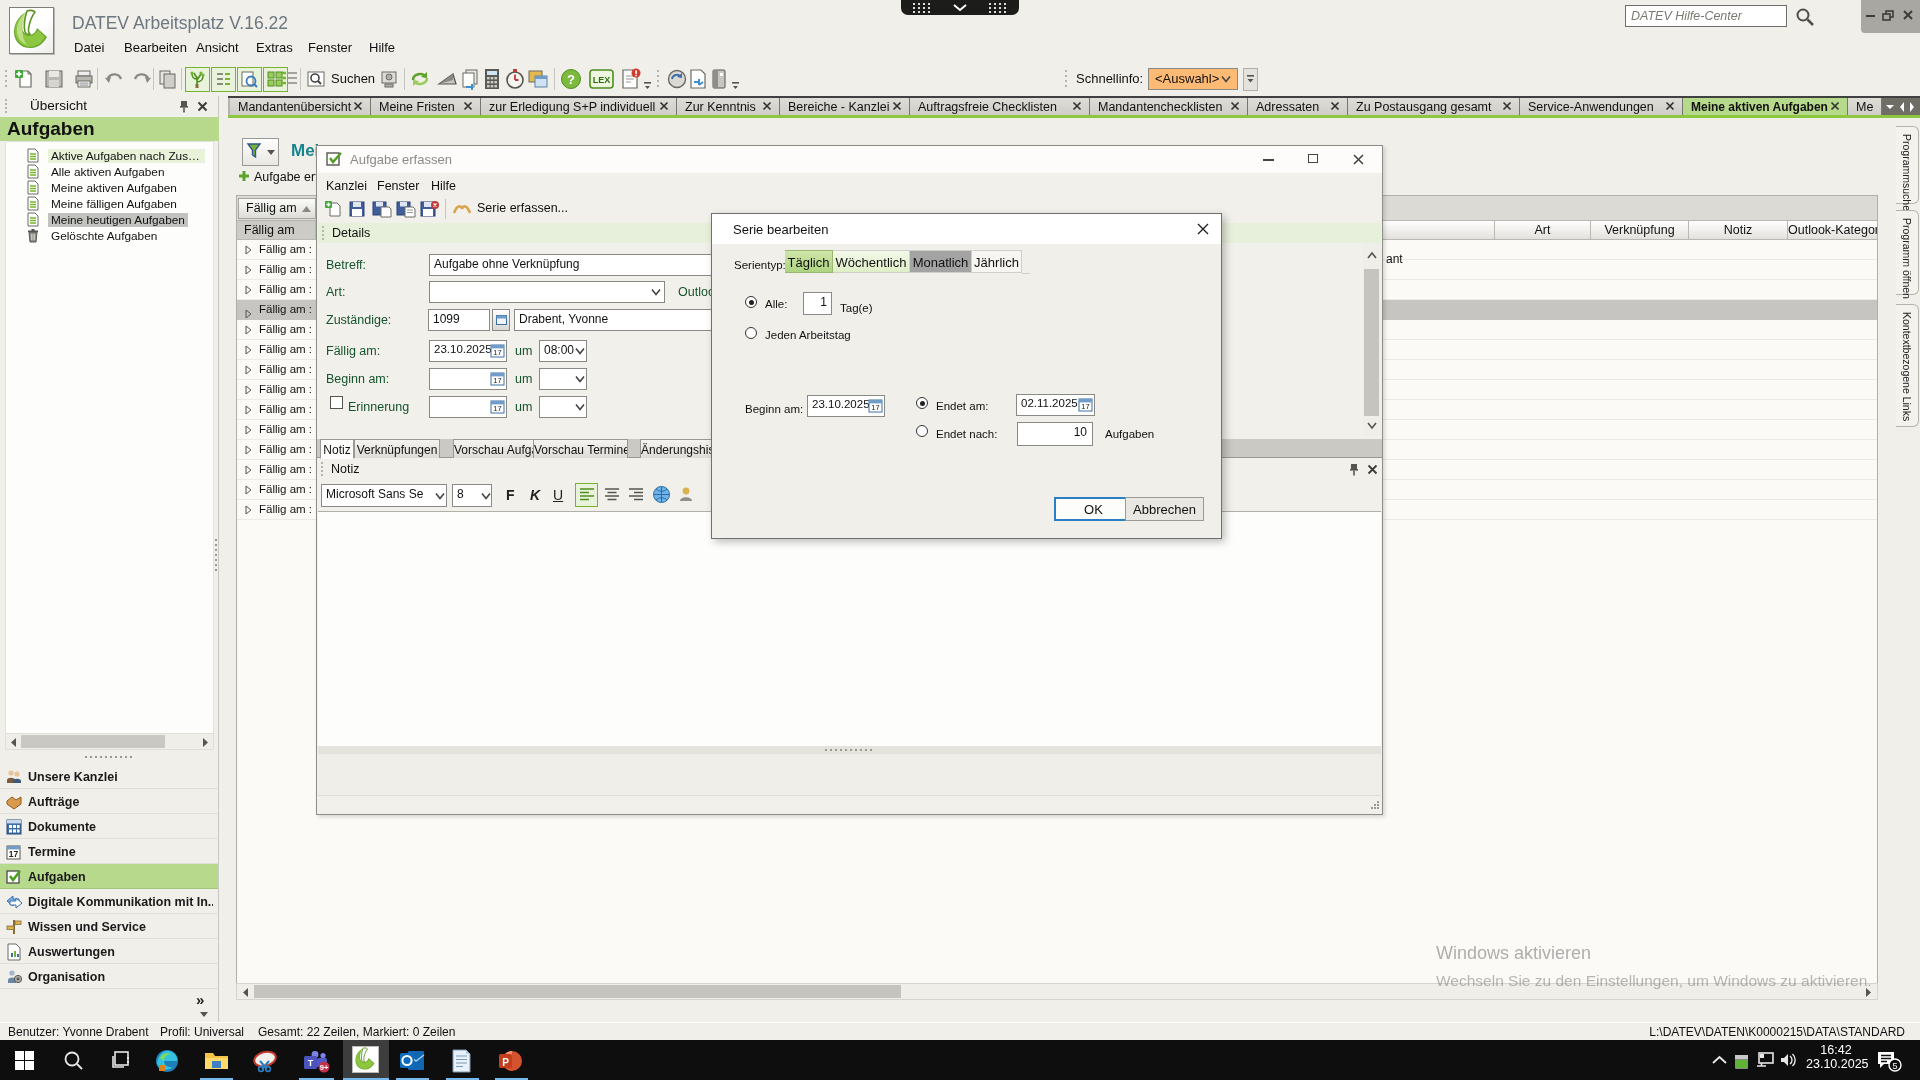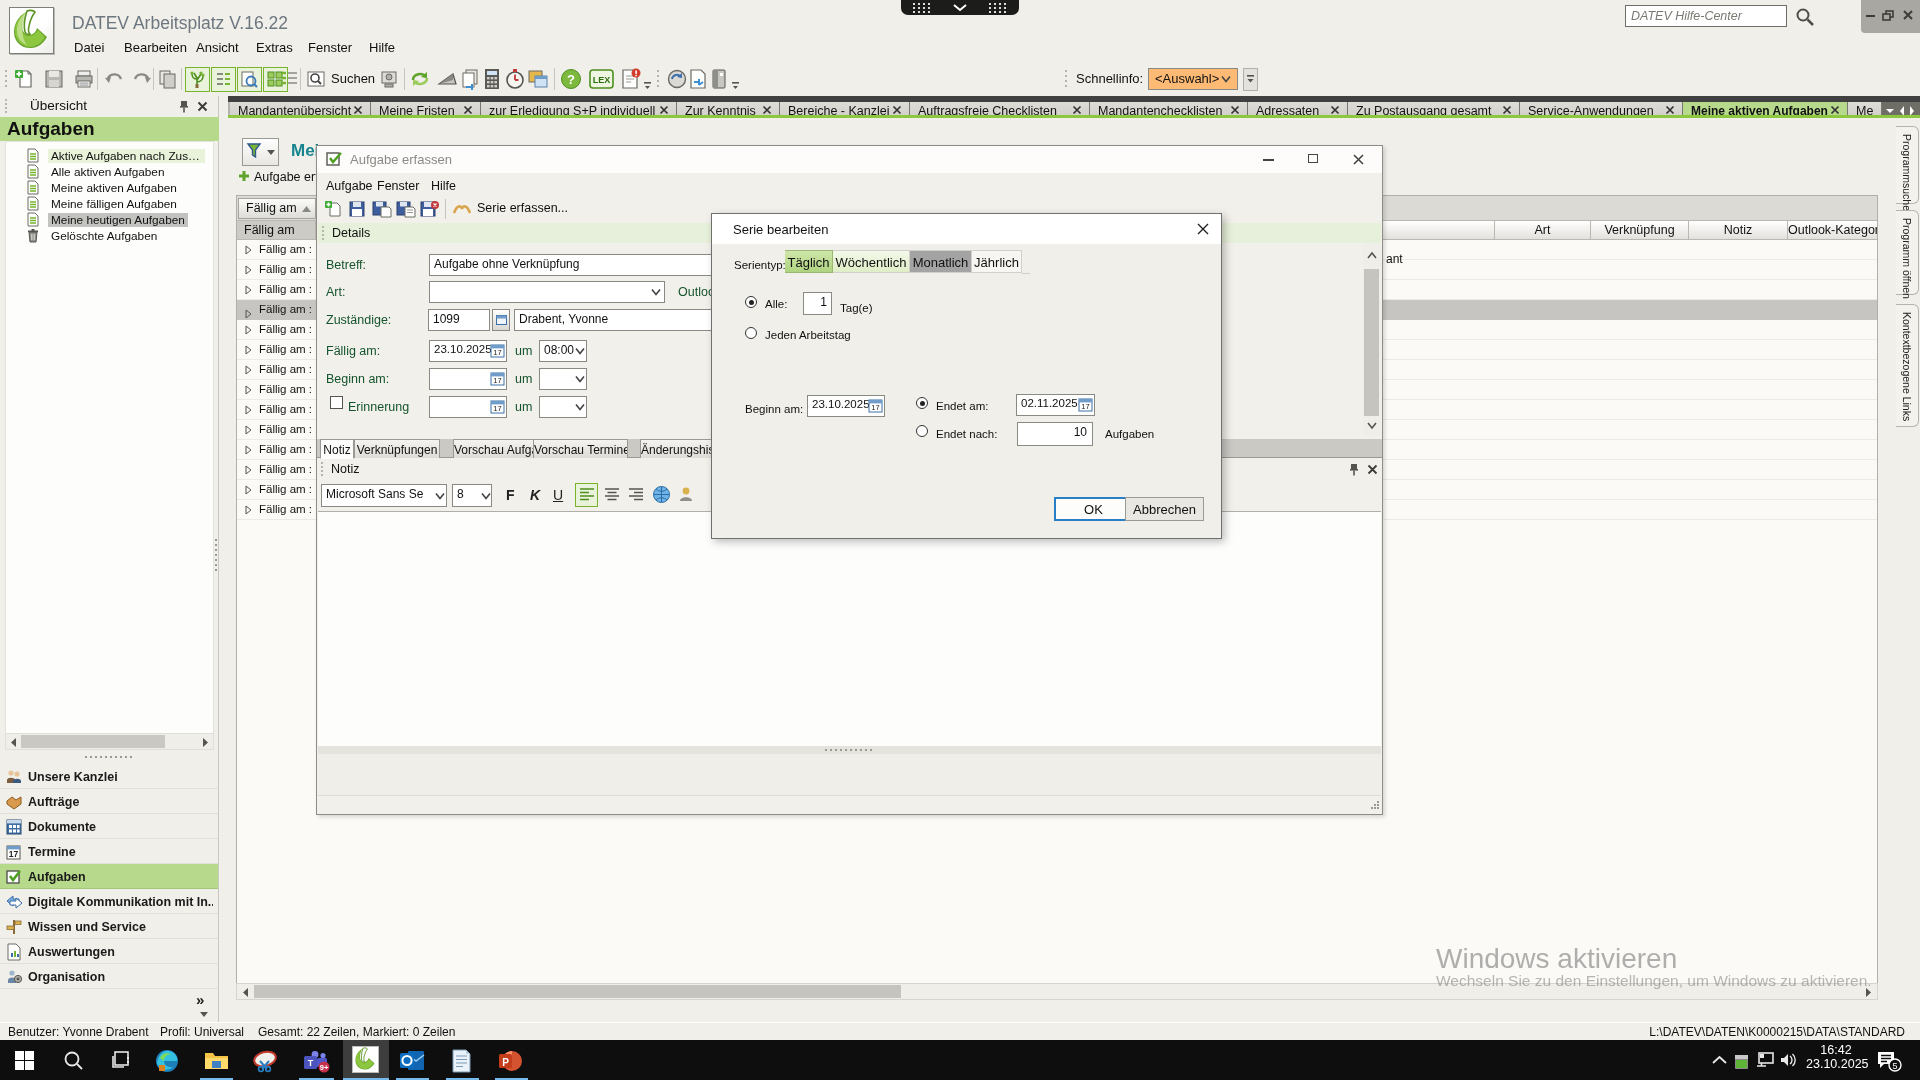--- a/index.html
+++ b/index.html
@@ -276,21 +276,21 @@
   <svg class="ico" style="left:1246px;top:10px" width="10" height="12" viewBox="0 0 10 12">
         <rect x="1" y="1" width="7" height="1.6" fill="#55554f"></rect>
         <path d="M1.5 5 L4.5 8.5 L7.5 5 Z" fill="#55554f"></path>
       </svg>
 </div>
 
 <style>
 .tab { position:absolute; top:0; height:18px; background:linear-gradient(#dedcd6,#cfcdc7); border-right:1px solid #77776f; font-size:12.5px; color:#111; padding:2px 0 0 8px; white-space:nowrap; overflow:hidden; }
 .tab .x { position:absolute; right:7px; top:3px; width:10px; height:10px; }
 </style>
-<div class="abs" id="tabstrip" style="left:228px;top:96px;width:1692px;height:19px;background:#b5b3ad;border-top:6px solid #404040;">
+<div class="abs" id="tabstrip" style="left:228px;top:96px;width:1692px;height:19px;background:#b5b3ad;border-top:2px solid #404040;">
   <div class="tab" style="left:2px;width:141px;">Mandantenübersicht<svg class="x" viewBox="0 0 10 10">
           <path d="M1.5 1.5 L8.5 8.5 M8.5 1.5 L1.5 8.5" stroke="#333" stroke-width="1.7"></path>
         </svg></div>
   <div class="tab" style="left:143px;width:110px;">Meine Fristen<svg class="x" viewBox="0 0 10 10">
           <path d="M1.5 1.5 L8.5 8.5 M8.5 1.5 L1.5 8.5" stroke="#333" stroke-width="1.7"></path>
         </svg></div>
   <div class="tab" style="left:253px;width:196px;">zur Erledigung S+P individuell<svg class="x" viewBox="0 0 10 10">
           <path d="M1.5 1.5 L8.5 8.5 M8.5 1.5 L1.5 8.5" stroke="#333" stroke-width="1.7"></path>
         </svg></div>
   <div class="tab" style="left:449px;width:103px;">Zur Kenntnis<svg class="x" viewBox="0 0 10 10">
@@ -704,21 +704,21 @@
     <svg class="abs" style="left:946px;top:13px;" width="11" height="3">
           <rect width="11" height="2" fill="#444"></rect>
         </svg>
     <div class="abs" style="left:991px;top:8px;width:10px;height:9px;border:1.4px solid #444;"></div>
     <svg class="abs" style="left:1036px;top:8px;" width="11" height="11">
           <path d="M1 1 L10 10 M10 1 L1 10" stroke="#444" stroke-width="1.6"></path>
         </svg>
   </div>
 
   <div class="abs" style="left:0;top:27px;width:1065px;height:24px;font-size:12.5px;color:#111;">
-    <span class="abs" style="left:9px;top:6px;">Aufgabe</span>
+    <span class="abs" style="left:9px;top:6px;">Kanzlei</span>
     <span class="abs" style="left:60px;top:6px;">Fenster</span>
     <span class="abs" style="left:114px;top:6px;">Hilfe</span>
   </div>
 
   <div class="abs" style="left:0;top:51px;width:1065px;height:26px;">
     <svg class="abs" style="left:7px;top:3px;" width="18" height="18" viewBox="0 0 18 18">
           <path d="M6 3 h7 l3 3 v10 h-10 z" fill="#fff" stroke="#6a6a64"></path>
           <rect x="1" y="1" width="7" height="7" fill="#3faa35" rx="1"></rect>
           <path d="M4.5 2.5 V6.5 M2.5 4.5 H6.5" stroke="#fff" stroke-width="1.5"></path>
         </svg>
@@ -1100,16 +1100,16 @@
       </svg>
   <div class="abs" style="left:1806px;top:3px;width:60px;height:34px;color:#fff;font-size:12.5px;text-align:center;">16:42<br>23.10.2025</div>
   <svg class="abs" style="left:1876px;top:10px;" width="26" height="22" viewBox="0 0 26 22">
         <path d="M2 2 h16 v12 h-10 l-4 4 v-4 h-2 z" fill="#fff"></path>
         <path d="M5 5.5 h10 M5 8.5 h10 M5 11.5 h6" stroke="#0e0e0e" stroke-width="1.4"></path>
         <circle cx="19" cy="15" r="6" fill="#0e0e0e" stroke="#fff" stroke-width="1.4"></circle>
         <text x="19" y="18.5" font-size="9" fill="#fff" text-anchor="middle" font-family="Liberation Sans">5</text>
       </svg>
 </div>
 
-<div class="abs" style="left:1436px;top:943px;font-size:28px;color:rgba(112,112,112,0.55);white-space:nowrap;">Windows aktivieren</div>
+<div class="abs" style="left:1436px;top:943px;font-size:18px;color:rgba(112,112,112,0.55);white-space:nowrap;">Windows aktivieren</div>
 <div class="abs" style="left:1436px;top:972px;font-size:15.5px;color:rgba(112,112,112,0.5);white-space:nowrap;">Wechseln Sie zu den Einstellungen, um Windows zu aktivieren.</div>
 
 </div>
 
 </body></html>

